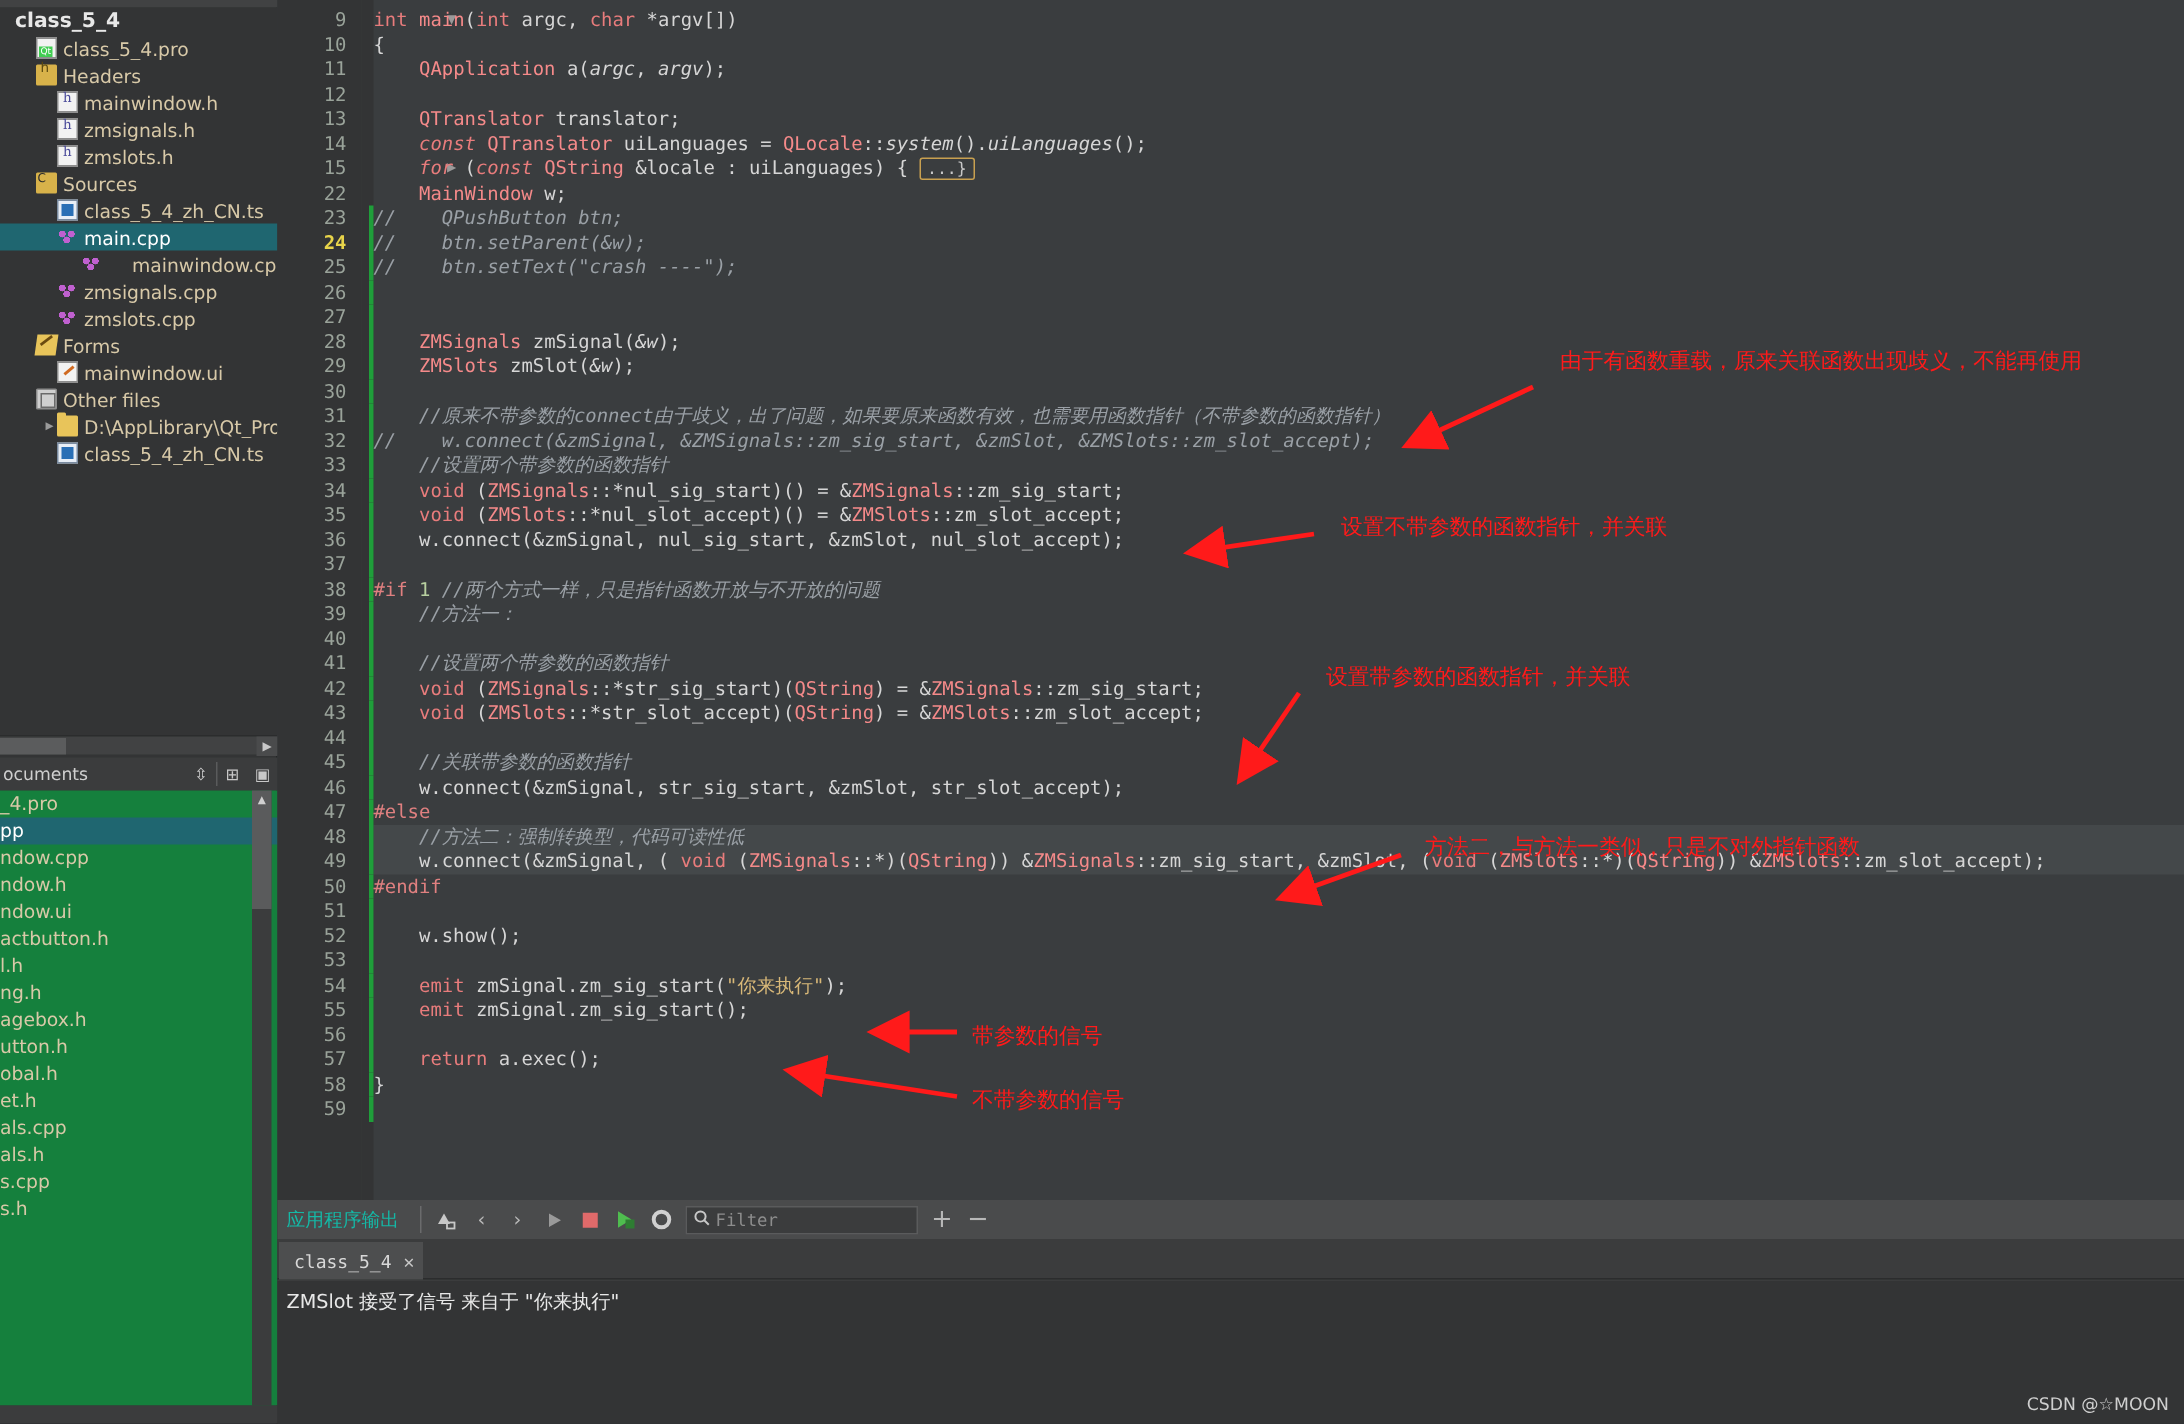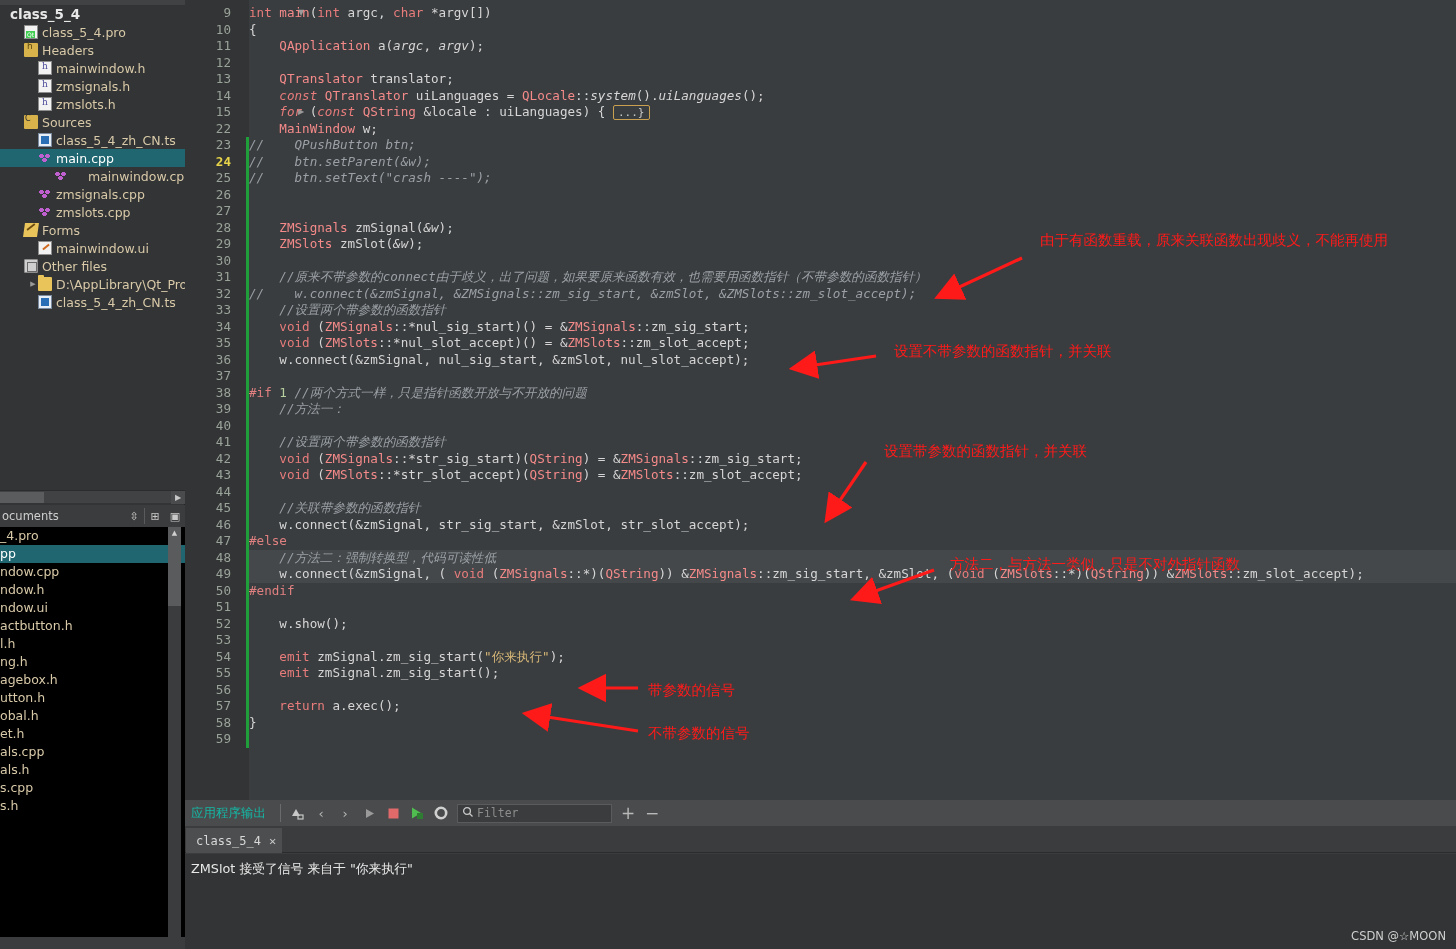--- a/index.html
+++ b/index.html
@@ -91,21 +91,21 @@
     position: absolute; left: 0; top: 505px; width: 185px; height: 22px;
     background: #3b3c3d; display: flex; align-items: center; color: #cfcfcf; font-size: 11.5px;
   }
   #opendocs-header .t { padding-left: 2px; flex: 1; white-space: nowrap; overflow: hidden; }
   #opendocs-header .btn {
     width: 20px; height: 20px; display: flex; align-items: center; justify-content: center;
     color: #c8c8c8; font-size: 11px;
   }
   #opendocs-list {
     position: absolute; left: 0; top: 527px; width: 185px; height: 410px;
-    background: #000000; overflow: hidden;
+    background: #15803d; overflow: hidden;
   }
   .doc-row {
     height: 18px; line-height: 18px; font-size: 12.5px; color: #d8c9a8;
     white-space: nowrap; padding-left: 0px;
   }
   .doc-row.selected { background: #1f6670; color: #ffffff; }
   #opendocs-vscroll {
     position: absolute; right: 3px; top: 527px; width: 13px; height: 410px; background: #3b3c3d;
   }
   #opendocs-vscroll .up {

